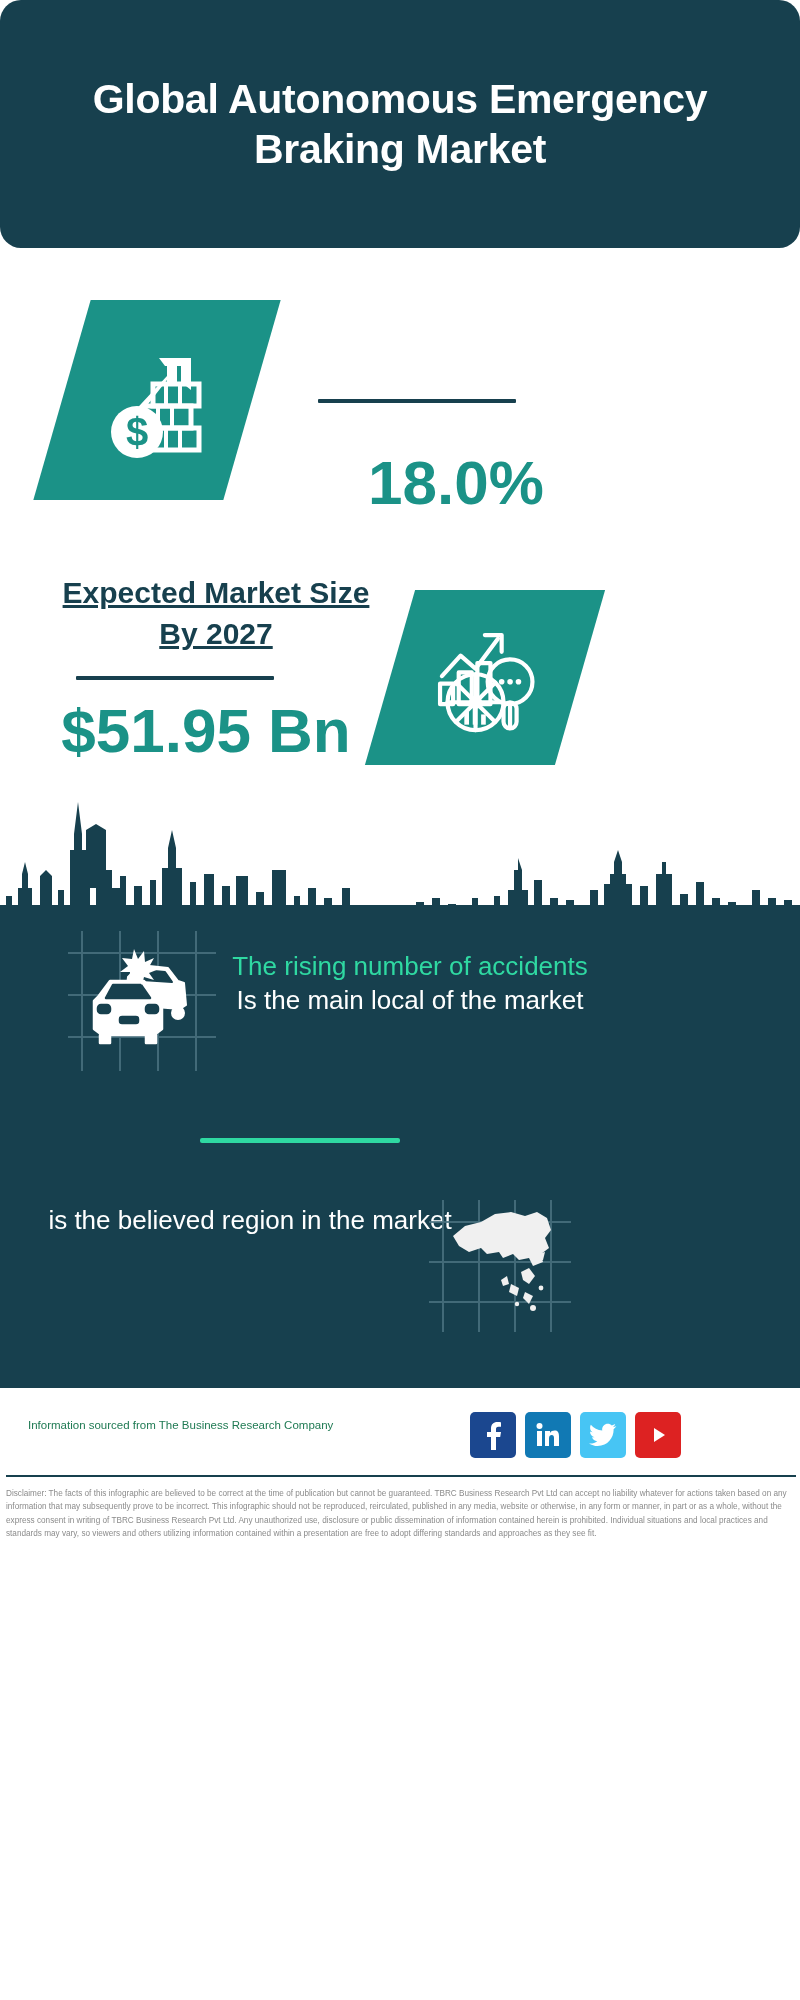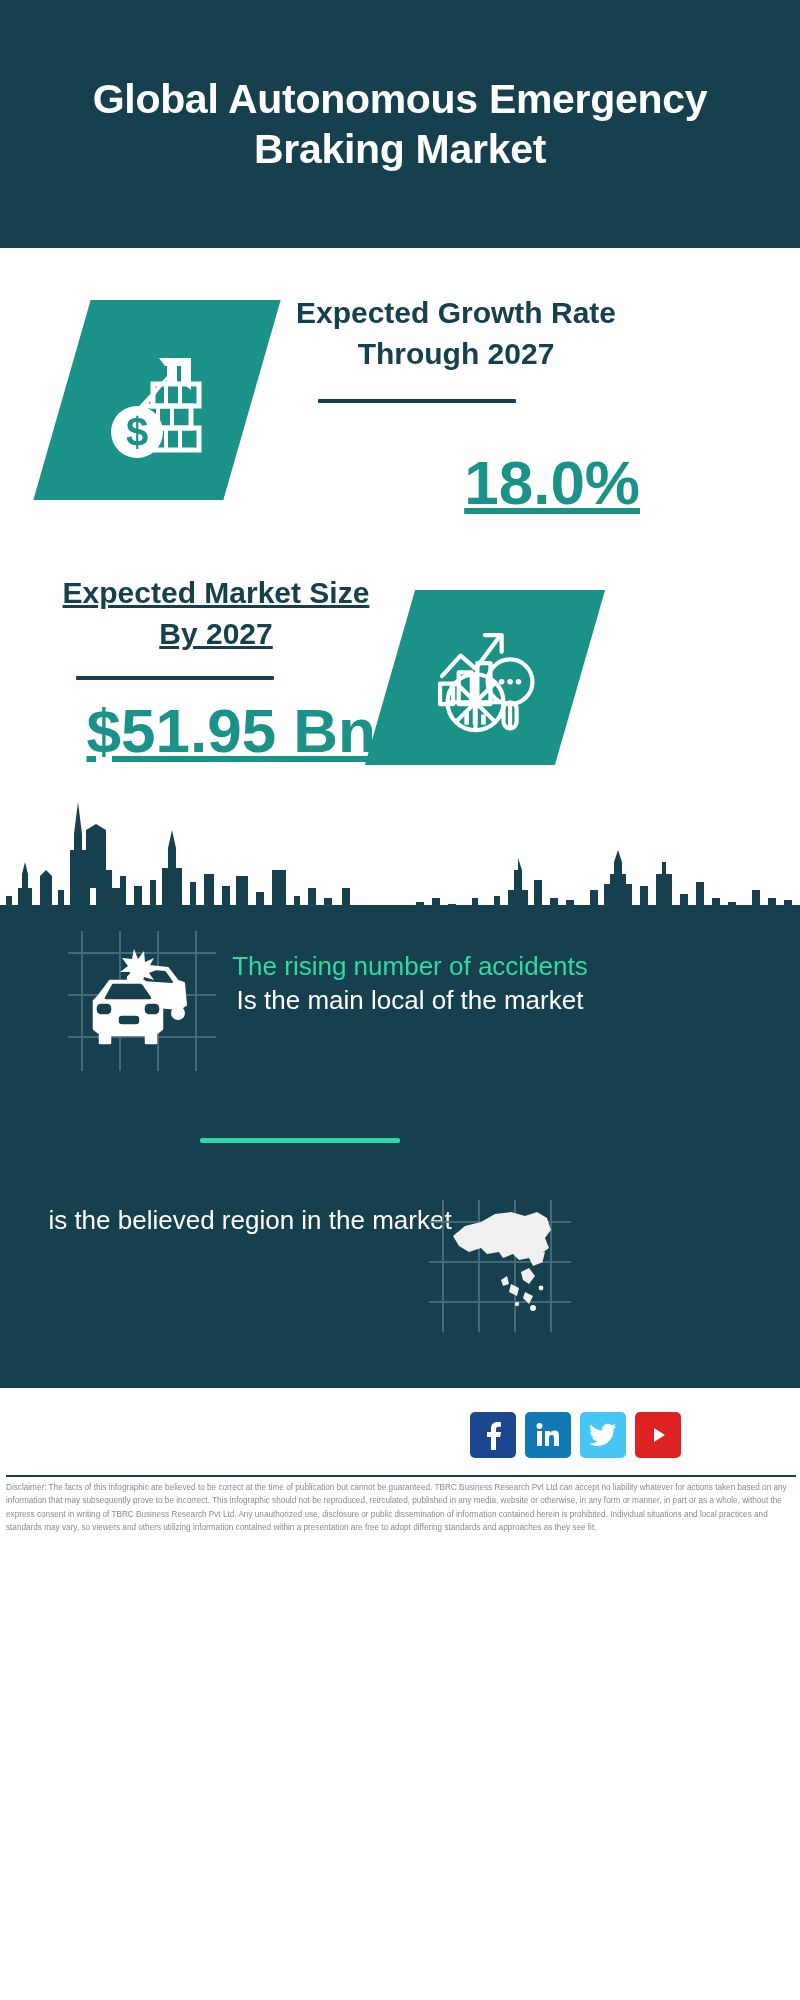--- a/index.html
+++ b/index.html
@@ -8,21 +8,21 @@
     background:#ffffff;
     font-family:"Liberation Sans", sans-serif;
     overflow:hidden;
   }
   .page{position:relative;width:800px;height:2000px;overflow:hidden;background:#fff;}
 
   
   .header{
     position:absolute;left:0;top:0;width:800px;height:248px;
     background:#17404e;
-    display:flex;align-items:center;justify-content:center;
+    display:flex;align-items:center;justify-content:center;border-radius:21px;
   }
   .header-title{
     color:#ffffff;
     font-size:41px;line-height:1.22;
     font-weight:bold;
     text-align:center;
     letter-spacing:-0.3px;
     padding:0 28px;
   }
 
@@ -48,22 +48,21 @@
     text-align:center;
   }
   .stat-rule{
     position:absolute;height:4px;background:#17404e;border-radius:1px;
   }
   .stat-value{
     position:absolute;
     color:#1b9287;
     font-size:62px;line-height:1;
     font-weight:bold;
-    text-align:right;
-    text-decoration:underline;
+    text-align:center;
   }
 
   .growth-head{left:272px;top:292px;width:368px;}
   .growth-rule{left:318px;top:399px;width:198px;}
   .growth-value{left:272px;top:452px;width:368px;}
 
   .size-head{left:46px;top:572px;width:340px;text-decoration:underline;}
   .size-rule{left:76px;top:676px;width:198px;}
   .size-value{left:36px;top:700px;width:340px;}
 
@@ -112,21 +111,21 @@
   }
   .sq{width:46px;height:46px;border-radius:5px;display:flex;align-items:center;justify-content:center;}
   .sq-fb{background:#1b478f;}
   .sq-li{background:#1179b4;}
   .sq-tw{background:#47c5f4;}
   .sq-yt{background:#dd2222;}
 
   .disclaimer{
     position:absolute;left:6px;top:1475px;width:790px;
     color:#8b8b8b;font-size:8.2px;line-height:1.62;text-align:left;
-    border-top:2px solid #17404e;padding-top:4px;
+    border-top:2px solid #17404e;padding-top:10px;
   }
 </style>
 </head>
 <body>
 
 <div class="page">
 
   <div class="header">
     <div class="header-title">Global Autonomous Emergency Braking Market</div>
   </div>
@@ -148,21 +147,20 @@
           <rect x="56" y="88" width="46" height="22" fill="none" stroke="#ffffff" stroke-width="5"></rect>
           <line x1="69" y1="88" x2="69" y2="110" stroke="#ffffff" stroke-width="4"></line>
           <line x1="83" y1="88" x2="83" y2="110" stroke="#ffffff" stroke-width="4"></line>
         </g>
         <circle cx="40" cy="92" r="26" fill="#ffffff"></circle>
         <text x="40" y="106" font-family="Liberation Sans, sans-serif" font-size="40" font-weight="bold" fill="#1b9287" text-anchor="middle">$</text>
       </g>
     </svg>
   </div>
 
-  <div class="stat-head growth-head">Expected Growth Rate Through 2027</div>
   <div class="stat-rule growth-rule"></div>
   <div class="stat-value growth-value">18.0%</div>
 
   <div class="stat-head size-head">Expected Market Size By 2027</div>
   <div class="stat-rule size-rule"></div>
   <div class="stat-value size-value">$51.95 Bn</div>
 
   <div class="para para-size">
     <svg width="112" height="112" viewBox="0 0 120 120" aria-hidden="true">
       <g fill="none" stroke="#ffffff" stroke-width="4.5" stroke-linecap="round" stroke-linejoin="round">
@@ -267,20 +265,21 @@
         <circle cx="108" cy="112" r="3"></circle>
         <circle cx="116" cy="92" r="2.4"></circle>
         <circle cx="92" cy="108" r="2.2"></circle>
       </g>
     </svg>
   </div>
 
   <div class="footer-band"></div>
 
   <div class="src-text">
+    <div>Information sourced from The Business Research Company</div>
   </div>
 
   <div class="socials">
     <div class="sq sq-fb">
       <svg width="24" height="30" viewBox="0 0 24 30" aria-hidden="true">
         <path fill="#ffffff" d="M15 30 V17 h4.2 l0.8 -5 H15 V9.2 c0 -1.5 0.4 -2.4 2.5 -2.4 H20 V2.2 C19.5 2.1 18 2 16.3 2 12.6 2 10 4.2 10 8.5 V12 H6 v5 h4 v13 z"></path>
       </svg>
     </div>
     <div class="sq sq-li">
       <svg width="26" height="26" viewBox="0 0 26 26" aria-hidden="true">

